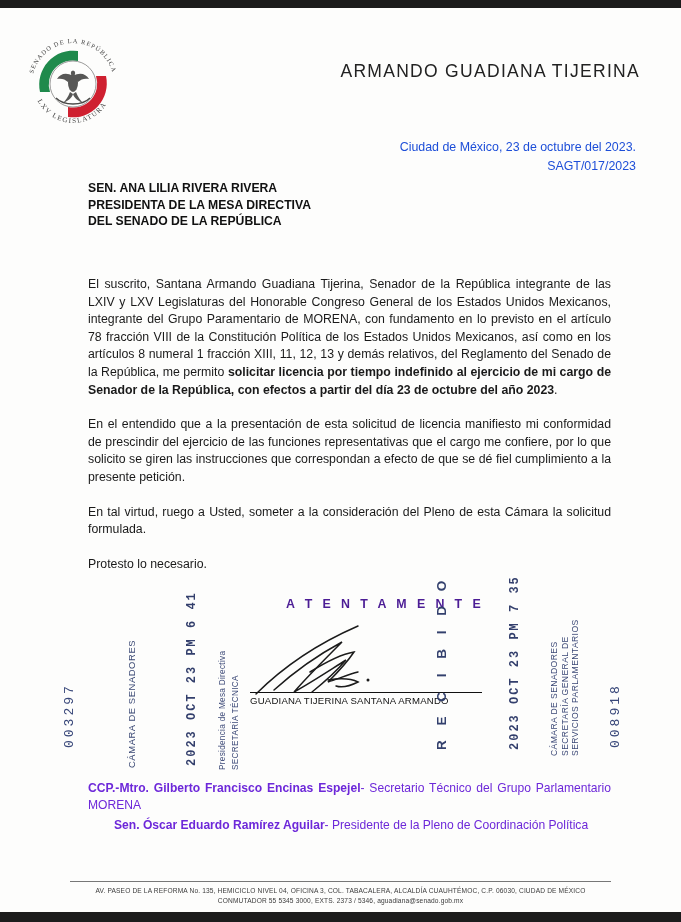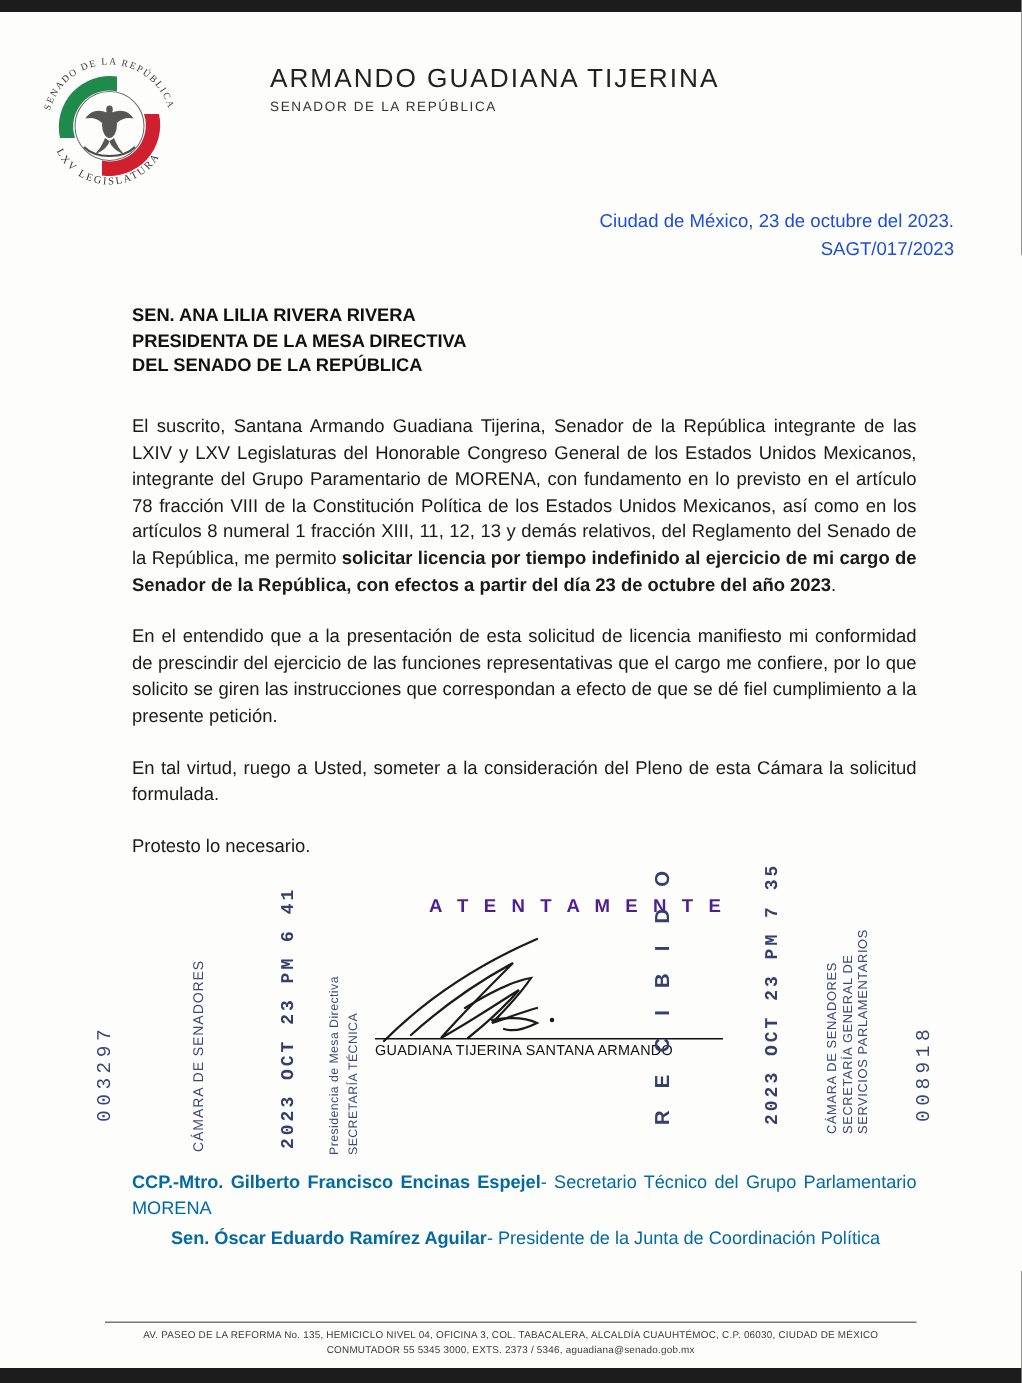--- a/index.html
+++ b/index.html
@@ -44,23 +44,23 @@
     top: 18px;
     width: 106px;
     height: 112px;
   }
   .logo svg { display: block; width: 106px; height: 112px; }
 
   
   .letterhead {
     position: absolute;
     left: 180px;
-    top: 34px;
+    top: 53px;
     width: 460px;
-    text-align: left;
+    text-align: right;
   }
   .lh-name {
     font-size: 17.5px;
     letter-spacing: 1.3px;
     color: #222;
     white-space: nowrap;
   }
   .lh-sub {
     font-size: 9px;
     letter-spacing: 1.1px;
@@ -75,21 +75,21 @@
     text-align: right;
     font-size: 12.4px;
     line-height: 19px;
     color: #1d4ed8;
   }
 
   
   .addressee {
     position: absolute;
     left: 88px;
-    top: 194px;
+    top: 172px;
     font-size: 12.2px;
     font-weight: bold;
     line-height: 16.5px;
     color: #111;
   }
   .presente {
     letter-spacing: 1.6px;
     font-size: 11.2px;
     margin-top: 2px;
   }
@@ -193,21 +193,21 @@
 
   
   .ccp {
     position: absolute;
     left: 88px;
     top: 772px;
     width: 523px;
     font-size: 12.1px;
     line-height: 17.4px;
     text-align: justify;
-    color: #0369a1;
+    color: #6d28d9;
   }
   .ccp p { margin: 0 0 2px 0; }
   .ccp b { font-weight: bold; }
   .ccp .indent { text-indent: 26px; }
 
   
   .footer {
     position: absolute;
     left: 0;
     top: 878px;
@@ -262,21 +262,20 @@
           <textPath href="#arcTop" startOffset="8%">SENADO DE LA REPÚBLICA</textPath>
         </text>
         <text font-family="Liberation Serif, serif" font-size="7" fill="#3b3b3b" letter-spacing="1.4">
           <textPath href="#arcBot" startOffset="14%">LXV LEGISLATURA</textPath>
         </text>
       </svg>
     </div>
 
     <div class="letterhead">
       <div class="lh-name">ARMANDO GUADIANA TIJERINA</div>
-      <div class="lh-sub">SENADOR DE LA REPÚBLICA</div>
     </div>
 
     <div class="dateblock">
       <div>Ciudad de México, 23 de octubre del 2023.</div>
       <div>SAGT/017/2023</div>
     </div>
 
     <div class="addressee">
       <div>SEN. ANA LILIA RIVERA RIVERA</div>
       <div>PRESIDENTA DE LA MESA DIRECTIVA</div>
@@ -322,21 +321,21 @@
     <div class="stamp stamp-block rot-ccw" style="left:549px; top:748px;">
       <div>CÁMARA DE SENADORES</div>
       <div>SECRETARÍA GENERAL DE</div>
       <div>SERVICIOS PARLAMENTARIOS</div>
     </div>
 
     <div class="stamp stamp-num rot-ccw" style="left:608px; top:740px;">008918</div>
 
     <div class="ccp">
       <p><b>CCP.-</b><b>Mtro. Gilberto Francisco Encinas Espejel</b><span>- Secretario Técnico del Grupo Parlamentario MORENA</span></p>
-      <p class="indent"><b>Sen. Óscar Eduardo Ramírez Aguilar</b><span>- Presidente de la Junta de Coordinación Política</span></p>
+      <p class="indent"><b>Sen. Óscar Eduardo Ramírez Aguilar</b><span>- Presidente de la Pleno de Coordinación Política</span></p>
     </div>
 
     <div class="footer-rule"></div>
     <div class="footer">
       <div>AV. PASEO DE LA REFORMA No. 135, HEMICICLO NIVEL 04, OFICINA 3, COL. TABACALERA, ALCALDÍA CUAUHTÉMOC, C.P. 06030, CIUDAD DE MÉXICO</div>
       <div>CONMUTADOR 55 5345 3000, EXTS. 2373 / 5346, aguadiana@senado.gob.mx</div>
     </div>
 
   </div>
 

